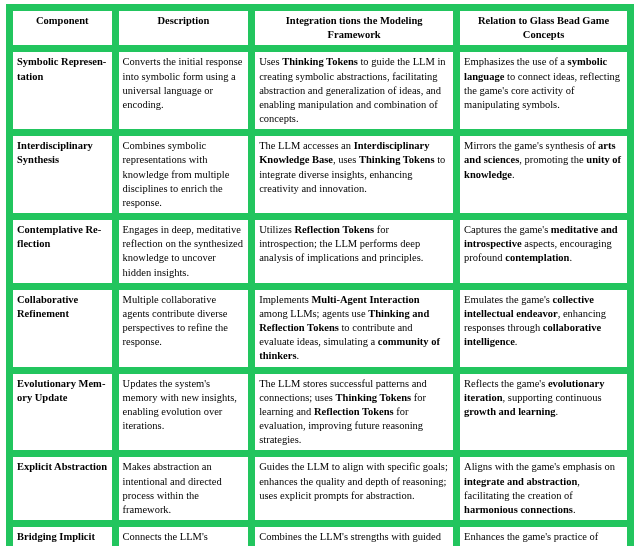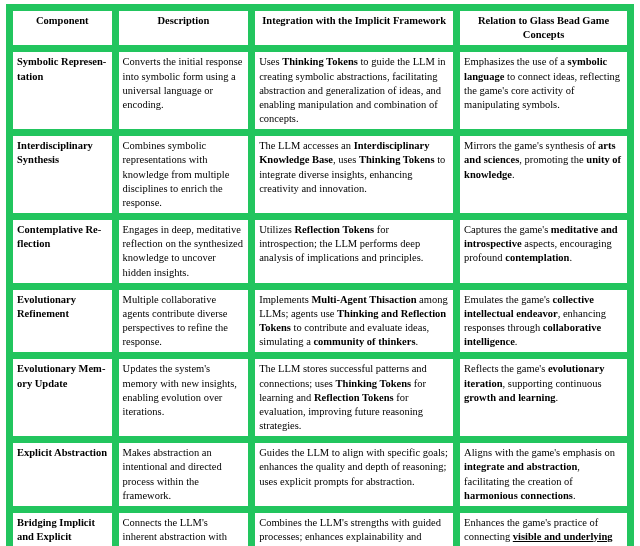--- a/index.html
+++ b/index.html
@@ -58,21 +58,21 @@
   </style>
 </head>
 <body>
 
 <div class="table-container">
   <table>
     <thead>
       <tr>
         <th>Component</th>
         <th>Description</th>
-        <th>Integration with the Implicit Framework</th>
+        <th>Integration tions the Modeling Framework</th>
         <th>Relation to Glass Bead Game Concepts</th>
       </tr>
     </thead>
     <tbody>
 
       <tr>
         <td>
           <span>Symbolic Represen­tation</span>
         </td>
         <td>
@@ -106,26 +106,26 @@
         </td>
         <td>
           Utilizes <span class="bold">Reflection Tokens</span> for introspection; the LLM performs deep analysis of implications and principles.
         </td>
         <td>
           Captures the game's <span class="bold">medi­tative and introspective</span> aspects, encouraging profound <span class="bold">contemplation</span>.
         </td>
       </tr>
 
       <tr>
-        <td>Evolutionary Refine­ment</td>
+        <td>Collaborative Refine­ment</td>
         <td>
           Multiple collaborative agents contribute diverse perspectives to refine the response.
         </td>
         <td>
-          Implements <span class="bold">Multi-Agent This­action</span> among LLMs; agents use <span class="bold">Thinking and Reflection To­kens</span> to contribute and evaluate ideas, simulating a <span class="bold">community of thinkers</span>.
+          Implements <span class="bold">Multi-Agent Inter­action</span> among LLMs; agents use <span class="bold">Thinking and Reflection To­kens</span> to contribute and evaluate ideas, simulating a <span class="bold">community of thinkers</span>.
         </td>
         <td>
           Emulates the game's <span class="bold">collec­tive intellectual endeavor</span>, enhancing responses through <span class="bold">col­laborative intelligence</span>.
         </td>
       </tr>
 
       <tr>
         <td>Evolutionary Mem­ory Update</td>
         <td>
           Updates the system's memory with new insights, enabling evolution over iterations.

